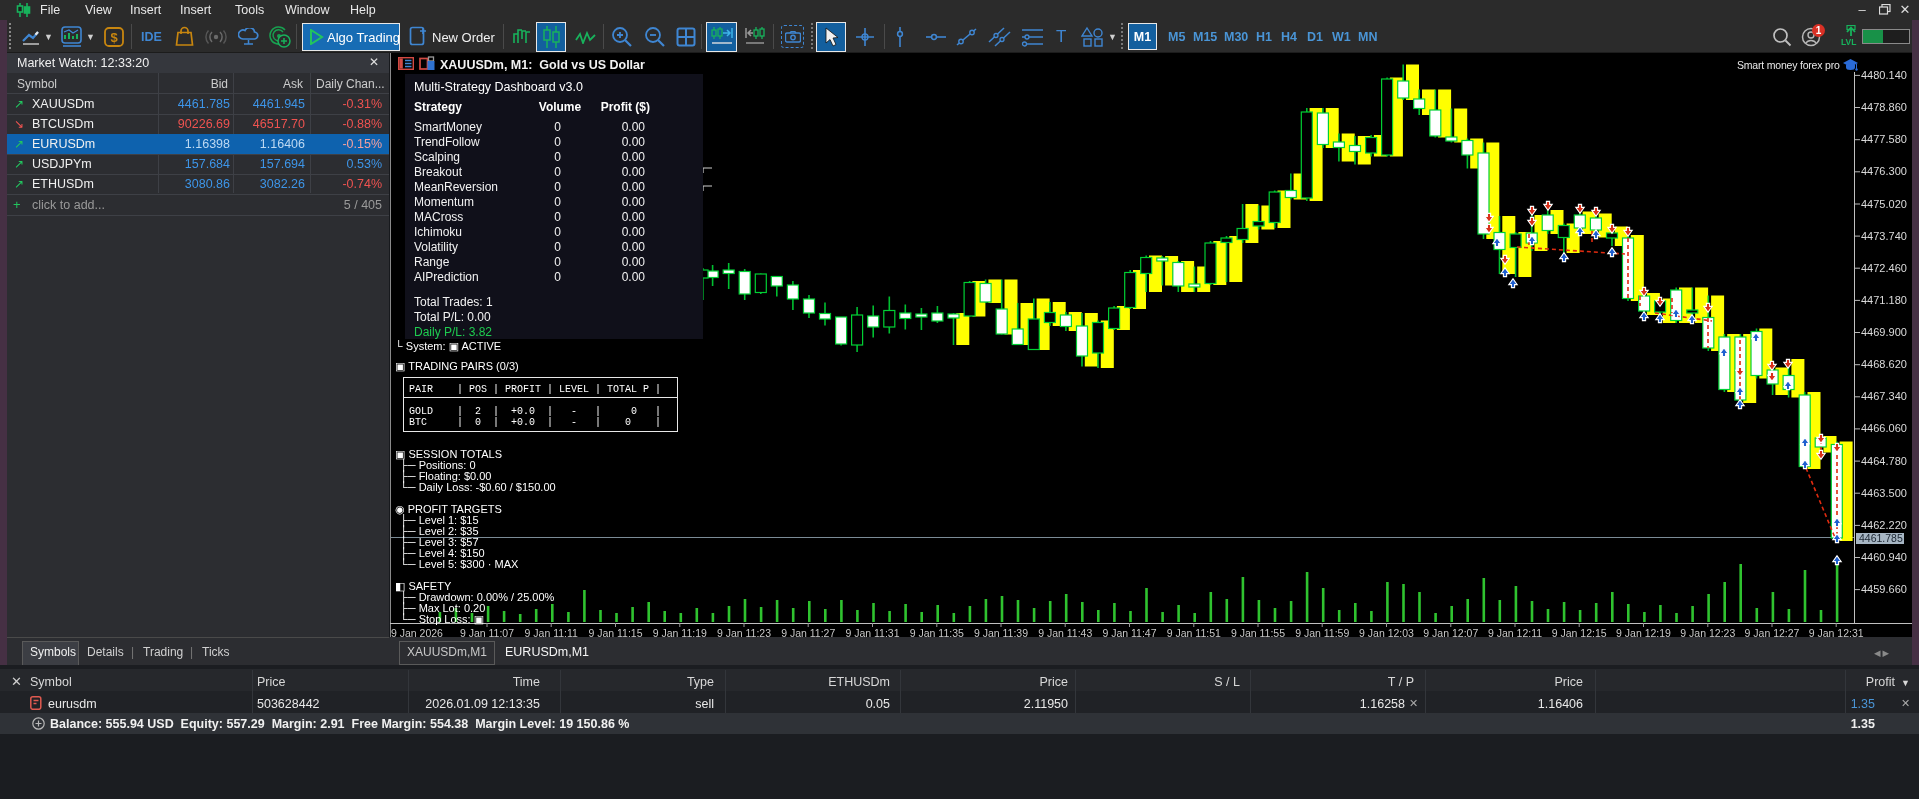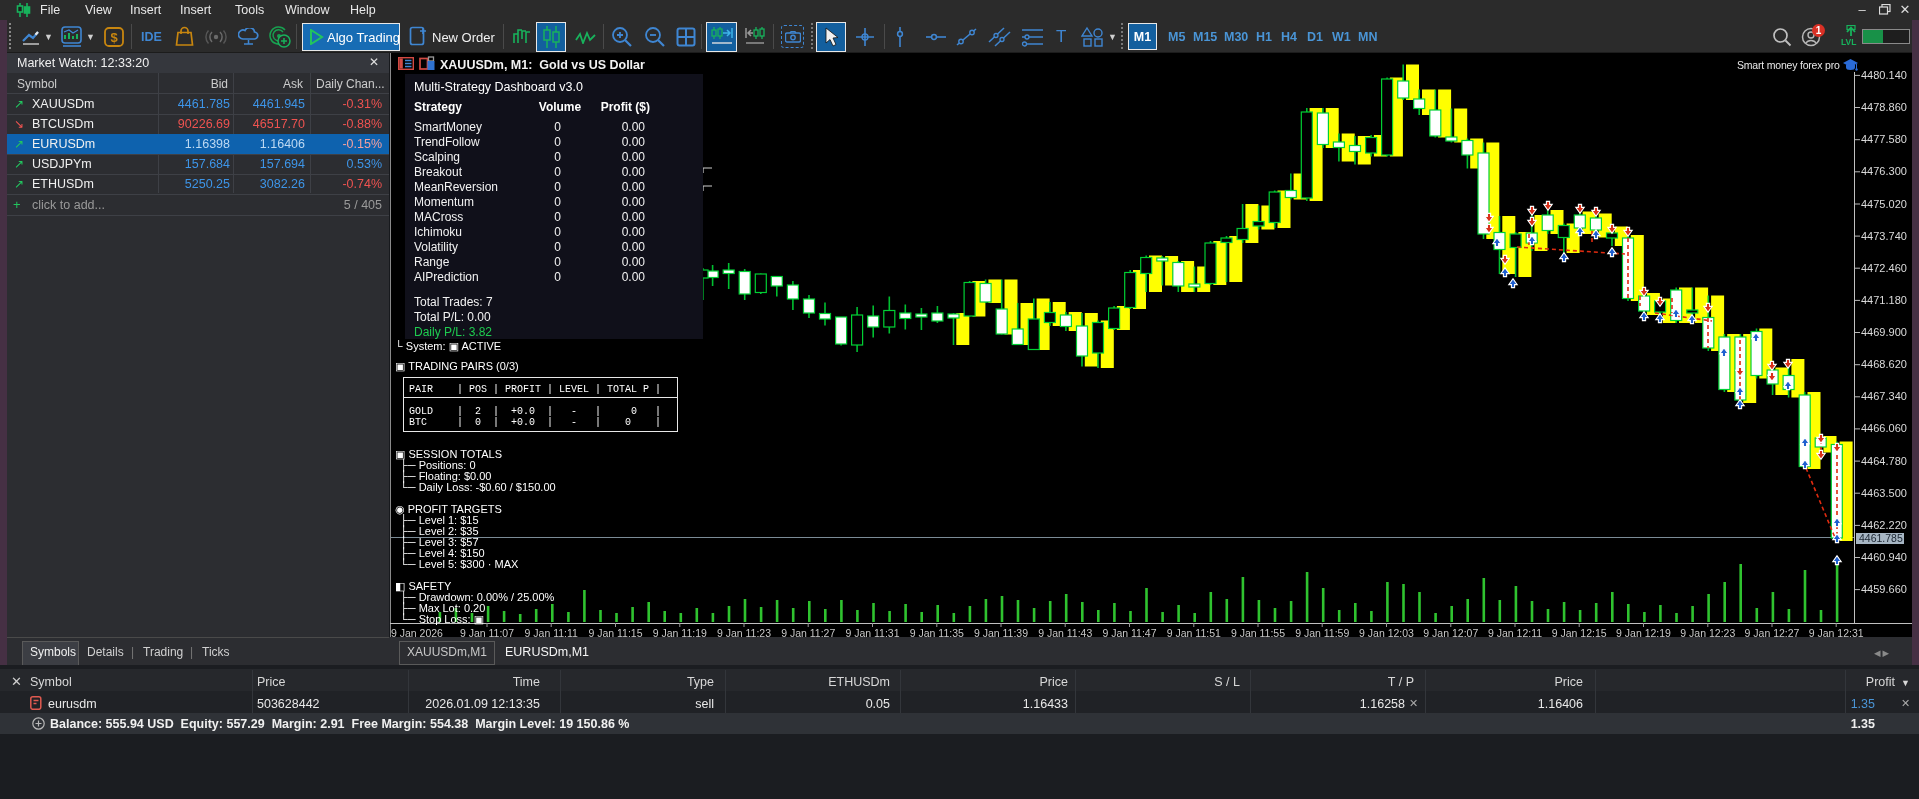--- a/index.html
+++ b/index.html
@@ -237,21 +237,21 @@
 <div style="position:absolute;left:300px;top:137px;width:82px;text-align:right;font-family:&quot;Liberation Sans&quot;,sans-serif;font-size:12.5px;color:#f4a0a0">-0.15%</div>
 <div style="position:absolute;left:7px;top:154px;width:382px;height:1px;background:#3e4046"></div>
 <div style="position:absolute;left:14px;top:157px;font-family:&quot;Liberation Sans&quot;,sans-serif;font-size:12px;color:#22c55e">↗</div>
 <div style="position:absolute;left:32px;top:157px;font-family:&quot;Liberation Sans&quot;,sans-serif;font-size:12.5px;color:#f0f0f0">USDJPYm</div>
 <div style="position:absolute;left:148px;top:157px;width:82px;text-align:right;font-family:&quot;Liberation Sans&quot;,sans-serif;font-size:12.5px;color:#3d95e8">157.684</div>
 <div style="position:absolute;left:223px;top:157px;width:82px;text-align:right;font-family:&quot;Liberation Sans&quot;,sans-serif;font-size:12.5px;color:#3d95e8">157.694</div>
 <div style="position:absolute;left:300px;top:157px;width:82px;text-align:right;font-family:&quot;Liberation Sans&quot;,sans-serif;font-size:12.5px;color:#3d95e8">0.53%</div>
 <div style="position:absolute;left:7px;top:174px;width:382px;height:1px;background:#3e4046"></div>
 <div style="position:absolute;left:14px;top:177px;font-family:&quot;Liberation Sans&quot;,sans-serif;font-size:12px;color:#22c55e">↗</div>
 <div style="position:absolute;left:32px;top:177px;font-family:&quot;Liberation Sans&quot;,sans-serif;font-size:12.5px;color:#f0f0f0">ETHUSDm</div>
-<div style="position:absolute;left:148px;top:177px;width:82px;text-align:right;font-family:&quot;Liberation Sans&quot;,sans-serif;font-size:12.5px;color:#3d95e8">5250.25</div>
+<div style="position:absolute;left:148px;top:177px;width:82px;text-align:right;font-family:&quot;Liberation Sans&quot;,sans-serif;font-size:12.5px;color:#3d95e8">3080.86</div>
 <div style="position:absolute;left:223px;top:177px;width:82px;text-align:right;font-family:&quot;Liberation Sans&quot;,sans-serif;font-size:12.5px;color:#3d95e8">3082.26</div>
 <div style="position:absolute;left:300px;top:177px;width:82px;text-align:right;font-family:&quot;Liberation Sans&quot;,sans-serif;font-size:12.5px;color:#ef5350">-0.74%</div>
 <div style="position:absolute;left:7px;top:194px;width:382px;height:1px;background:#3e4046"></div>
 <div style="position:absolute;left:13px;top:197px;font-family:&quot;Liberation Sans&quot;,sans-serif;font-size:13px;color:#22c55e">+</div>
 <div style="position:absolute;left:32px;top:198px;font-family:&quot;Liberation Sans&quot;,sans-serif;font-size:12.5px;color:#9a9a9a">click to add...</div>
 <div style="position:absolute;left:300px;top:198px;width:82px;text-align:right;font-family:&quot;Liberation Sans&quot;,sans-serif;font-size:12.5px;color:#9a9a9a">5 / 405</div>
 <div style="position:absolute;left:7px;top:215px;width:382px;height:1px;background:#3e4046"></div>
 <svg width="1529" height="592" viewBox="0 0 1529 592" style="position:absolute;left:390px;top:53px;background:#000">
 <line x1="1" y1="484.5" x2="1464.5" y2="484.5" stroke="#7b8b96" stroke-width="1"></line>
 <rect x="48.6" y="559" width="2.6" height="10" fill="#2fc32f"></rect>
@@ -733,21 +733,21 @@
 <div style="position:absolute;left:595px;top:225px;width:50px;text-align:right;font-family:&quot;Liberation Sans&quot;,sans-serif;font-size:12px;color:#f2f2f2">0.00</div>
 <div style="position:absolute;left:414px;top:240px;font-family:&quot;Liberation Sans&quot;,sans-serif;font-size:12px;color:#f2f2f2">Volatility</div>
 <div style="position:absolute;left:530px;top:240px;width:55px;text-align:center;font-family:&quot;Liberation Sans&quot;,sans-serif;font-size:12px;color:#f2f2f2">0</div>
 <div style="position:absolute;left:595px;top:240px;width:50px;text-align:right;font-family:&quot;Liberation Sans&quot;,sans-serif;font-size:12px;color:#f2f2f2">0.00</div>
 <div style="position:absolute;left:414px;top:255px;font-family:&quot;Liberation Sans&quot;,sans-serif;font-size:12px;color:#f2f2f2">Range</div>
 <div style="position:absolute;left:530px;top:255px;width:55px;text-align:center;font-family:&quot;Liberation Sans&quot;,sans-serif;font-size:12px;color:#f2f2f2">0</div>
 <div style="position:absolute;left:595px;top:255px;width:50px;text-align:right;font-family:&quot;Liberation Sans&quot;,sans-serif;font-size:12px;color:#f2f2f2">0.00</div>
 <div style="position:absolute;left:414px;top:270px;font-family:&quot;Liberation Sans&quot;,sans-serif;font-size:12px;color:#f2f2f2">AIPrediction</div>
 <div style="position:absolute;left:530px;top:270px;width:55px;text-align:center;font-family:&quot;Liberation Sans&quot;,sans-serif;font-size:12px;color:#f2f2f2">0</div>
 <div style="position:absolute;left:595px;top:270px;width:50px;text-align:right;font-family:&quot;Liberation Sans&quot;,sans-serif;font-size:12px;color:#f2f2f2">0.00</div>
-<div style="position:absolute;left:414px;top:295px;font-family:&quot;Liberation Sans&quot;,sans-serif;font-size:12px;color:#f2f2f2">Total Trades: 7</div>
+<div style="position:absolute;left:414px;top:295px;font-family:&quot;Liberation Sans&quot;,sans-serif;font-size:12px;color:#f2f2f2">Total Trades: 1</div>
 <div style="position:absolute;left:414px;top:310px;font-family:&quot;Liberation Sans&quot;,sans-serif;font-size:12px;color:#f2f2f2">Total P/L: 0.00</div>
 <div style="position:absolute;left:414px;top:325px;font-family:&quot;Liberation Sans&quot;,sans-serif;font-size:12px;color:#1ecb4f">Daily P/L: 3.82</div>
 <div style="position:absolute;left:395px;top:340px;font-family:&quot;Liberation Sans&quot;,sans-serif;font-size:11px;color:#ffffff;white-space:pre">└ System: ▣ ACTIVE</div>
 <div style="position:absolute;left:395px;top:360px;font-family:&quot;Liberation Sans&quot;,sans-serif;font-size:11px;color:#ffffff;white-space:pre">▣ TRADING PAIRS (0/3)</div>
 <div style="position:absolute;left:403px;top:377px;width:275px;height:55px;border:1px solid #e8e8e8"></div>
 <div style="position:absolute;left:403px;top:397px;width:275px;height:1px;background:#e8e8e8"></div>
 <div style="position:absolute;left:409px;top:384px;font-family:&quot;Liberation Mono&quot;,monospace;font-size:10px;color:#ffffff;white-space:pre">PAIR    | POS | PROFIT | LEVEL | TOTAL P |</div>
 <div style="position:absolute;left:409px;top:406px;font-family:&quot;Liberation Mono&quot;,monospace;font-size:10px;color:#ffffff;white-space:pre">GOLD    |  2  |  +0.0  |   -   |     0   |</div>
 <div style="position:absolute;left:409px;top:417px;font-family:&quot;Liberation Mono&quot;,monospace;font-size:10px;color:#ffffff;white-space:pre">BTC     |  0  |  +0.0  |   -   |    0    |</div>
 <div style="position:absolute;left:395px;top:448px;font-family:&quot;Liberation Sans&quot;,sans-serif;font-size:11px;color:#ffffff;white-space:pre">▣ SESSION TOTALS</div>
@@ -806,21 +806,21 @@
 <div style="position:absolute;left:1845px;top:670px;width:1px;height:43px;background:#33363b"></div>
 <svg class="abs" style="left:30px;top:696px" width="12" height="14">
     <rect x="0.8" y="0.8" width="10" height="12.5" rx="2" fill="none" stroke="#e05a50" stroke-width="1.5"></rect>
     <path d="M3.5,4.5 h5 M3.5,7.5 h3" stroke="#e05a50" stroke-width="1.4"></path>
   </svg>
 <div style="position:absolute;left:48px;top:697px;font-family:&quot;Liberation Sans&quot;,sans-serif;font-size:12.5px;color:#e8e8e8">eurusdm</div>
 <div style="position:absolute;left:257px;top:697px;font-family:&quot;Liberation Sans&quot;,sans-serif;font-size:12.5px;color:#e8e8e8">503628442</div>
 <div style="position:absolute;left:380px;top:697px;width:160px;text-align:right;font-family:&quot;Liberation Sans&quot;,sans-serif;font-size:12.5px;color:#e8e8e8">2026.01.09 12:13:35</div>
 <div style="position:absolute;left:554px;top:697px;width:160px;text-align:right;font-family:&quot;Liberation Sans&quot;,sans-serif;font-size:12.5px;color:#e8e8e8">sell</div>
 <div style="position:absolute;left:730px;top:697px;width:160px;text-align:right;font-family:&quot;Liberation Sans&quot;,sans-serif;font-size:12.5px;color:#e8e8e8">0.05</div>
-<div style="position:absolute;left:908px;top:697px;width:160px;text-align:right;font-family:&quot;Liberation Sans&quot;,sans-serif;font-size:12.5px;color:#e8e8e8">1.16433</div>
+<div style="position:absolute;left:908px;top:697px;width:160px;text-align:right;font-family:&quot;Liberation Sans&quot;,sans-serif;font-size:12.5px;color:#e8e8e8">2.11950</div>
 <div style="position:absolute;left:1245px;top:697px;width:160px;text-align:right;font-family:&quot;Liberation Sans&quot;,sans-serif;font-size:12.5px;color:#e8e8e8">1.16258</div>
 <div style="position:absolute;left:1423px;top:697px;width:160px;text-align:right;font-family:&quot;Liberation Sans&quot;,sans-serif;font-size:12.5px;color:#e8e8e8">1.16406</div>
 <div style="position:absolute;left:1409px;top:697px;font-family:&quot;Liberation Sans&quot;,sans-serif;font-size:11px;color:#aaa">✕</div>
 <div style="position:absolute;left:1795px;top:697px;width:80px;text-align:right;font-family:&quot;Liberation Sans&quot;,sans-serif;font-size:12.5px;color:#4a95d6">1.35</div>
 <div style="position:absolute;left:1901px;top:697px;font-family:&quot;Liberation Sans&quot;,sans-serif;font-size:11px;color:#aaa">✕</div>
 <svg class="abs" style="left:32px;top:717px" width="13" height="13">
     <circle cx="6.5" cy="6.5" r="5.7" fill="none" stroke="#b8b8b8" stroke-width="1.2"></circle>
     <path d="M6.5,3.5 v6 M3.5,6.5 h6" stroke="#b8b8b8" stroke-width="1.2"></path>
   </svg>
 <div style="position:absolute;left:50px;top:717px;font-family:&quot;Liberation Sans&quot;,sans-serif;font-size:12.5px;color:#f0f0f0;font-weight:bold">Balance: 555.94 USD &nbsp;Equity: 557.29 &nbsp;Margin: 2.91 &nbsp;Free Margin: 554.38 &nbsp;Margin Level: 19 150.86 %</div>

